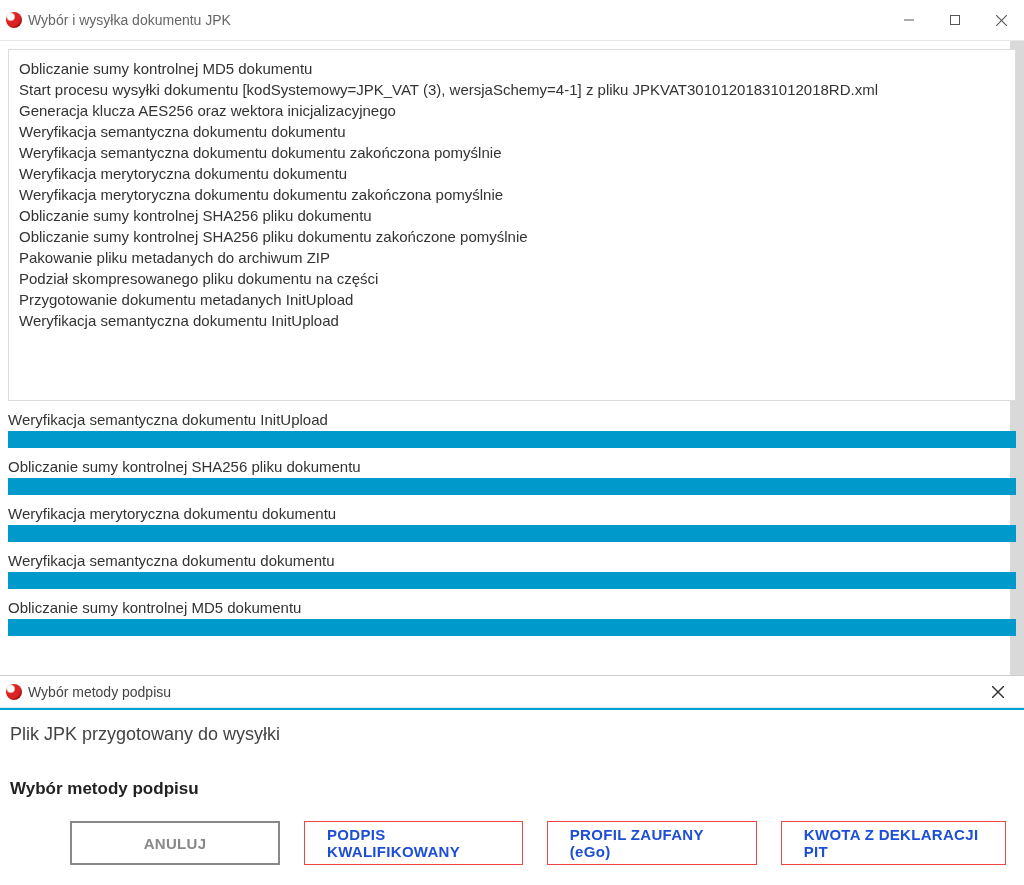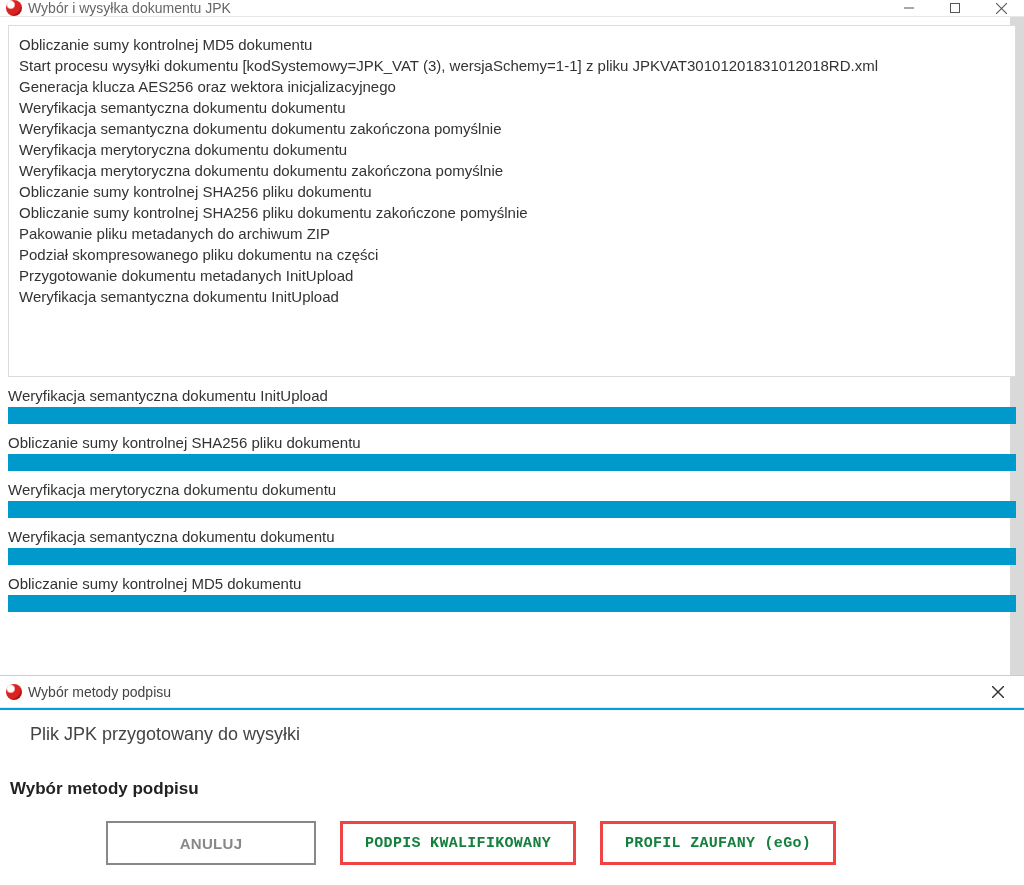--- a/index.html
+++ b/index.html
@@ -7,21 +7,21 @@
       font-family: "Segoe UI", Tahoma, sans-serif;
       background: #ffffff;
       width: 1024px;
       height: 885px;
       overflow: hidden;
       position: relative;
       font-size: 15px;
       color: #333;
     }
     .title-bar {
-      height: 17px;
+      height: 41px;
       display: flex;
       align-items: center;
       padding: 0 0 0 6px;
       border-bottom: 1px solid #e8e8e8;
       background: #fff;
     }
     .title-bar .app-icon {
       width: 16px; height: 16px;
       border-radius: 50%;
       background: radial-gradient(circle at 30% 30%, #fff 0 20%, #d22 30% 60%, #a11 70%);
@@ -103,57 +103,54 @@
     }
     .modal-accent {
       height: 2px;
       background: #00a3d8;
       margin: 0;
     }
     .modal-subtitle {
       padding: 14px 20px 20px 10px;
       font-size: 18px;
       color: #444;
-      margin-left: 20px;
     }
     .modal-heading {
       font-weight: 600;
       font-size: 17px;
       padding: 14px 10px 18px 10px;
       color: #222;
     }
     .modal-buttons {
       display: flex;
       gap: 24px;
       padding: 4px 18px 20px 70px;
       align-items: center;
-      margin-left: 36px;
     }
     .btn {
       height: 44px;
       padding: 0 22px;
       font-size: 15px;
       font-weight: 600;
       letter-spacing: 0.3px;
       display: flex;
       align-items: center;
       justify-content: center;
       cursor: pointer;
       background: #fff;
     }
     .btn-cancel {
       border: 2px solid #888;
       color: #888;
       min-width: 210px;
     }
     .btn-primary {
-      border: 3px solid #ef4444;
-      color: #15803d;
+      border: 1px solid #ef4444;
+      color: #1d4ed8;
       min-width: 210px;
-      font-family: Liberation Mono, monospace;
     }
     
     .bg-strip {
       position: absolute;
       right: 0;
       top: 0;
       width: 14px;
       height: 100%;
       background: #d9d9d9;
       z-index: -1;
@@ -181,21 +178,21 @@
   <div class="win-btn">
     <svg width="11" height="11" viewBox="0 0 10 10">
         <line x1="0" y1="0" x2="10" y2="10" stroke-width="1"></line>
         <line x1="10" y1="0" x2="0" y2="10" stroke-width="1"></line>
       </svg>
   </div>
 </div>
 
 <div class="log-panel">
   <div class="log-line">Obliczanie sumy kontrolnej MD5 dokumentu</div>
-  <div class="log-line">Start procesu wysyłki dokumentu [kodSystemowy=JPK_VAT (3), wersjaSchemy=1-1] z pliku JPKVAT30101201831012018RD.xml</div>
+  <div class="log-line">Start procesu wysyłki dokumentu [kodSystemowy=JPK_VAT (3), wersjaSchemy=4-1] z pliku JPKVAT30101201831012018RD.xml</div>
   <div class="log-line">Generacja klucza AES256 oraz wektora inicjalizacyjnego</div>
   <div class="log-line">Weryfikacja semantyczna dokumentu dokumentu</div>
   <div class="log-line">Weryfikacja semantyczna dokumentu dokumentu zakończona pomyślnie</div>
   <div class="log-line">Weryfikacja merytoryczna dokumentu dokumentu</div>
   <div class="log-line">Weryfikacja merytoryczna dokumentu dokumentu zakończona pomyślnie</div>
   <div class="log-line">Obliczanie sumy kontrolnej SHA256 pliku dokumentu</div>
   <div class="log-line">Obliczanie sumy kontrolnej SHA256 pliku dokumentu zakończone pomyślnie</div>
   <div class="log-line">Pakowanie pliku metadanych do archiwum ZIP</div>
   <div class="log-line">Podział skompresowanego pliku dokumentu na części</div>
   <div class="log-line">Przygotowanie dokumentu metadanych InitUpload</div>
@@ -236,14 +233,15 @@
         </svg>
     </div>
   </div>
   <div class="modal-accent"></div>
   <div class="modal-subtitle">Plik JPK przygotowany do wysyłki</div>
   <div class="modal-heading">Wybór metody podpisu</div>
   <div class="modal-buttons">
     <div class="btn btn-cancel">ANULUJ</div>
     <div class="btn btn-primary">PODPIS KWALIFIKOWANY</div>
     <div class="btn btn-primary">PROFIL ZAUFANY (eGo)</div>
+    <div class="btn btn-primary">KWOTA Z DEKLARACJI PIT</div>
   </div>
 </div>
 
 </body></html>

